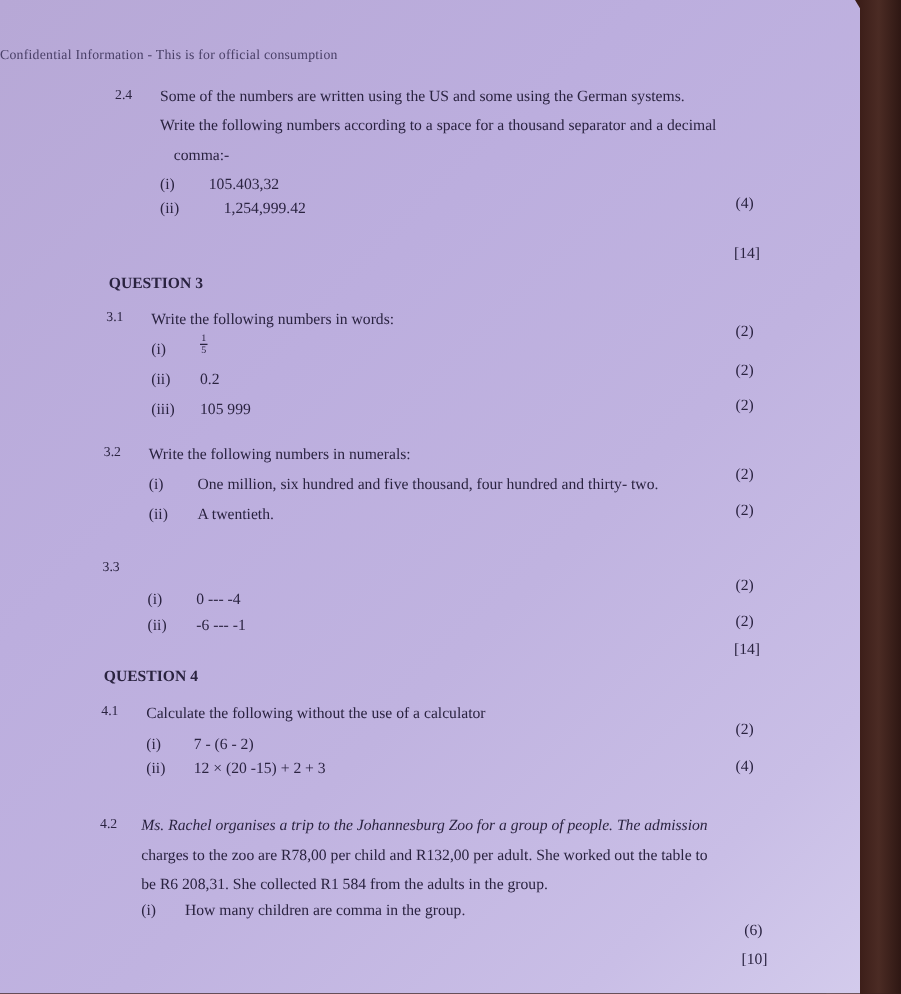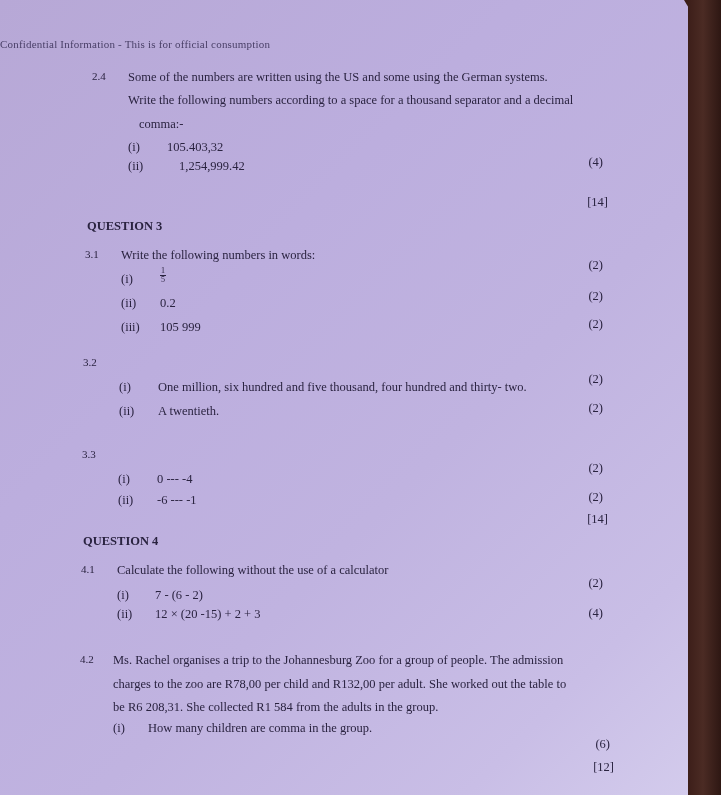--- a/index.html
+++ b/index.html
@@ -60,20 +60,21 @@
   </div>
   <div class="mark" style="top:258px;left:563px;">(2)</div>
   <div class="line" style="top:296px;left:121px;">(ii)</div>
   <div class="line" style="top:296px;left:160px;">0.2</div>
   <div class="mark" style="top:289px;left:563px;">(2)</div>
   <div class="line" style="top:320px;left:121px;">(iii)</div>
   <div class="line" style="top:320px;left:160px;">105 999</div>
   <div class="mark" style="top:317px;left:563px;">(2)</div>
 
   <div class="num" style="top:356px;left:83px;">3.2</div>
+  <div class="line" style="top:356px;left:119px;">Write the following numbers in numerals:</div>
   <div class="line" style="top:380px;left:119px;">(i)</div>
   <div class="line" style="top:380px;left:158px;">One million, six hundred and five thousand, four hundred and thirty- two.</div>
   <div class="mark" style="top:372px;left:563px;">(2)</div>
   <div class="line" style="top:404px;left:119px;">(ii)</div>
   <div class="line" style="top:404px;left:158px;">A twentieth.</div>
   <div class="mark" style="top:401px;left:563px;">(2)</div>
 
   <div class="num" style="top:448px;left:82px;">3.3</div>
   <div class="line" style="top:472px;left:118px;">(i)</div>
   <div class="line" style="top:472px;left:157px;">0 --- -4</div>
@@ -88,20 +89,20 @@
   <div class="num" style="top:563px;left:81px;">4.1</div>
   <div class="line" style="top:563px;left:117px;">Calculate the following without the use of a calculator</div>
   <div class="line" style="top:588px;left:117px;">(i)</div>
   <div class="line" style="top:588px;left:155px;">7 - (6 - 2)</div>
   <div class="mark" style="top:576px;left:563px;">(2)</div>
   <div class="line" style="top:607px;left:117px;">(ii)</div>
   <div class="line" style="top:607px;left:155px;">12 × (20 -15) + 2 + 3</div>
   <div class="mark" style="top:606px;left:563px;">(4)</div>
 
   <div class="num" style="top:653px;left:80px;">4.2</div>
-  <div class="line" style="top:653px;left:113px;">Ms. Rachel organises a trip to the Johannesburg Zoo for a group of people. The admission</div>
+  <div class="line" style="top:653px;left:113px;font-style:italic;">Ms. Rachel organises a trip to the Johannesburg Zoo for a group of people. The admission</div>
   <div class="line" style="top:677px;left:113px;">charges to the zoo are R78,00 per child and R132,00 per adult. She worked out the table to</div>
   <div class="line" style="top:700px;left:113px;">be R6 208,31. She collected R1 584 from the adults in the group.</div>
   <div class="line" style="top:721px;left:113px;">(i)</div>
   <div class="line" style="top:721px;left:148px;">How many children are comma in the group.</div>
   <div class="mark" style="top:737px;left:570px;">(6)</div>
-  <div class="mark" style="top:760px;left:574px;">[12]</div>
+  <div class="mark" style="top:760px;left:574px;">[10]</div>
 </div>
 
 </body></html>

